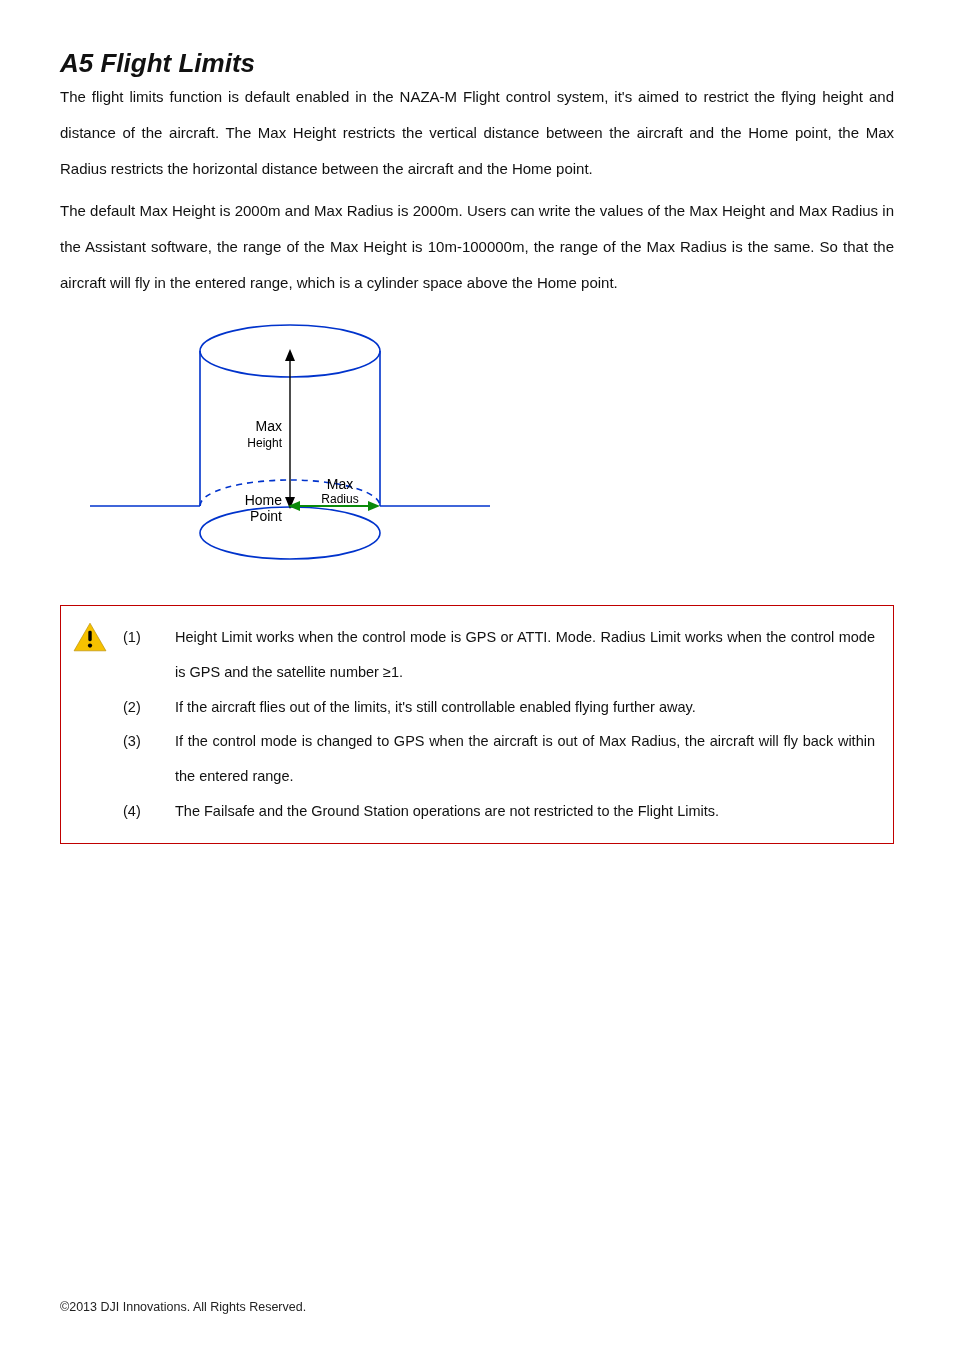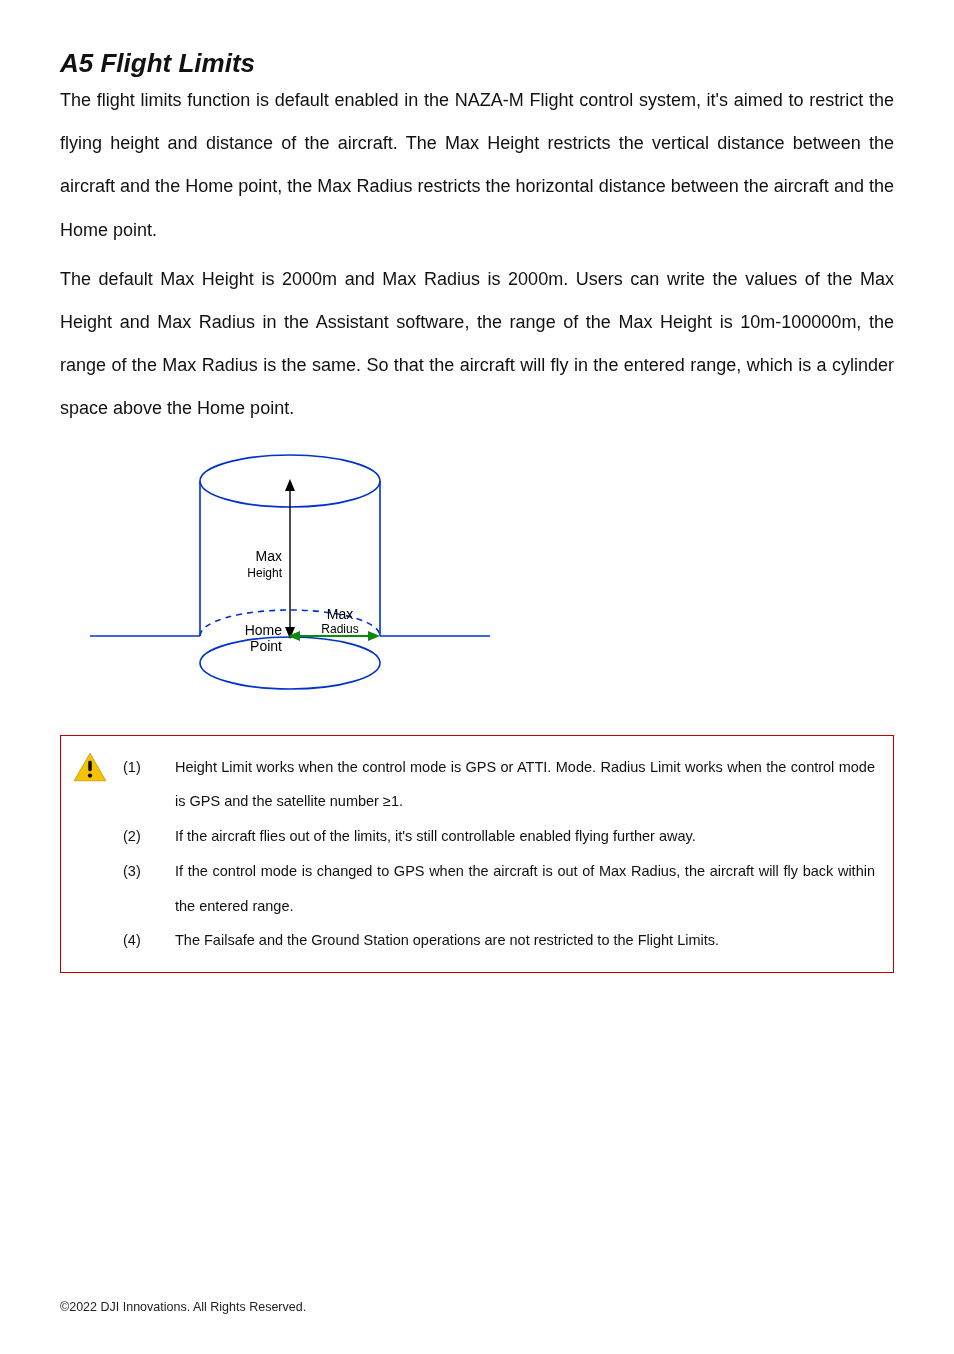--- a/index.html
+++ b/index.html
@@ -13,21 +13,21 @@
     position: relative;
     padding: 48px 60px 40px 60px;
   }
   .heading {
     font-family: "Segoe UI", "Arial", sans-serif;
     font-style: italic;
     font-weight: 700;
     font-size: 26px;
   }
   .para {
-    font-size: 18px;
+    font-size: 15px;
     line-height: 2.4;
     text-align: justify;
     margin-bottom: 6px;
   }
   .diagram-wrap {
     width: 100%;
     display: flex;
     margin-top: 10px;
     margin-bottom: 24px;
   }
@@ -138,13 +138,13 @@
       <div class="note-num">(3)</div>
       <div class="note-text">If the control mode is changed to GPS when the aircraft is out of Max Radius, the aircraft will fly back within the entered range.</div>
     </div>
     <div class="note-row">
       <div class="note-num">(4)</div>
       <div class="note-text">The Failsafe and the Ground Station operations are not restricted to the Flight Limits.</div>
     </div>
   </div>
 </div>
 
-<div class="footer">©2022 DJI Innovations. All Rights Reserved.</div>
+<div class="footer">©2013 DJI Innovations. All Rights Reserved.</div>
 
 </body></html>

